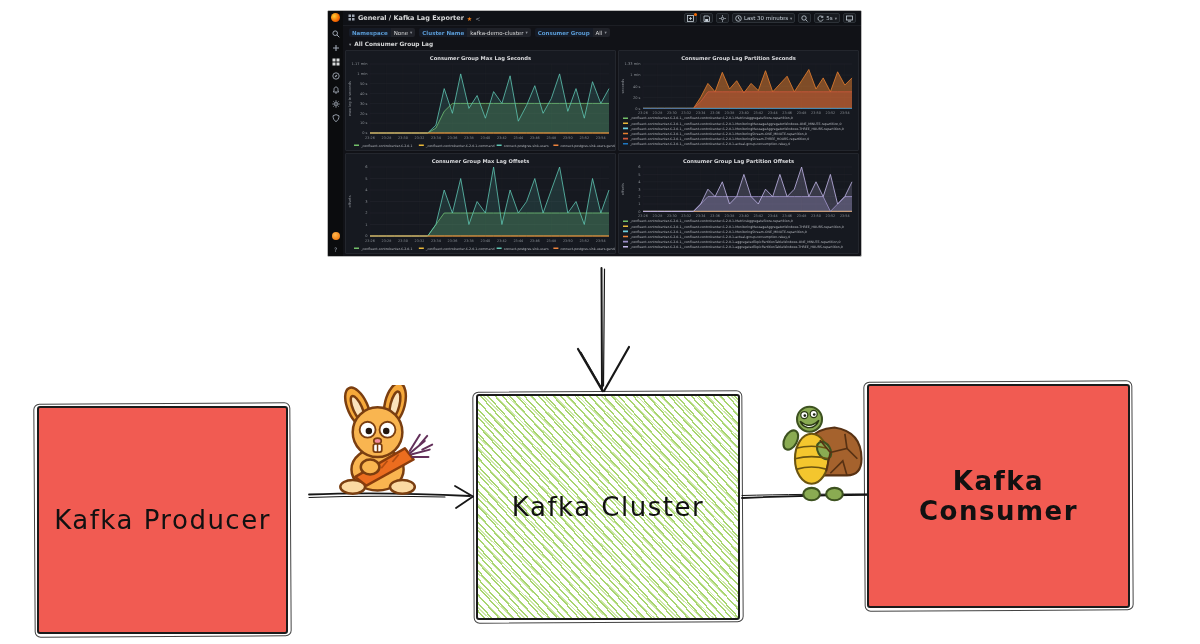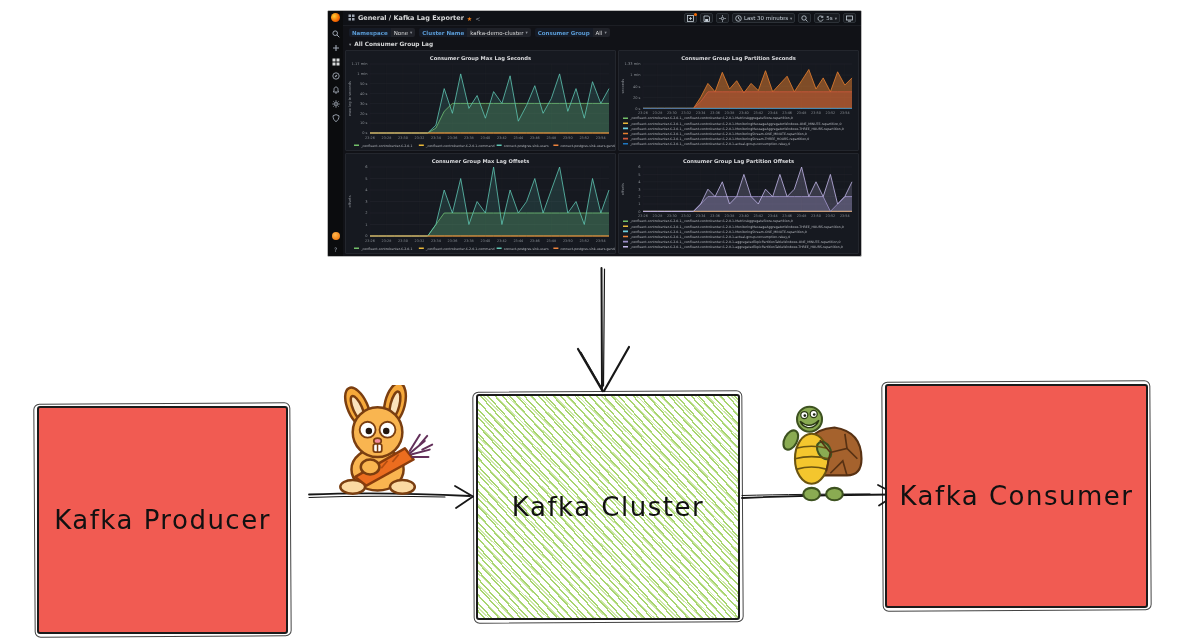--- a/index.html
+++ b/index.html
@@ -49,21 +49,21 @@
     letter-spacing:1.5px; font-weight:500; text-align:center; }
   .dbox::before { content:""; position:absolute; inset:-5px; border:1.3px solid rgba(20,20,20,.8);
     border-radius:6px; transform:rotate(-.35deg); pointer-events:none; }
   .box-red { background:#f15b52; }
   .box-hatch { background-color:#ffffff;
     background-image:
       repeating-linear-gradient(48deg, rgba(140,195,74,.0) 0 4px, #a8d56f 4px 5.4px),
       repeating-linear-gradient(44deg, rgba(197,230,158,.0) 0 7px, #cde8a8 7px 8.2px); }
   #box-producer { left:37px; top:406px; width:251px; height:228px; }
   #box-cluster  { left:476px; top:394px; width:264px; height:226px; }
-  #box-consumer { left:885px; top:384px; width:263px; height:224px; }
+  #box-consumer { left:867px; top:384px; width:263px; height:224px;font-weight:bold; }
 
   .overlay { position:absolute; left:0; top:0; width:1200px; height:644px; pointer-events:none; }
   .critter { position:absolute; }
 </style>
 </head>
 <body>
 
 <div id="stage">
 
   <div class="grafana">

